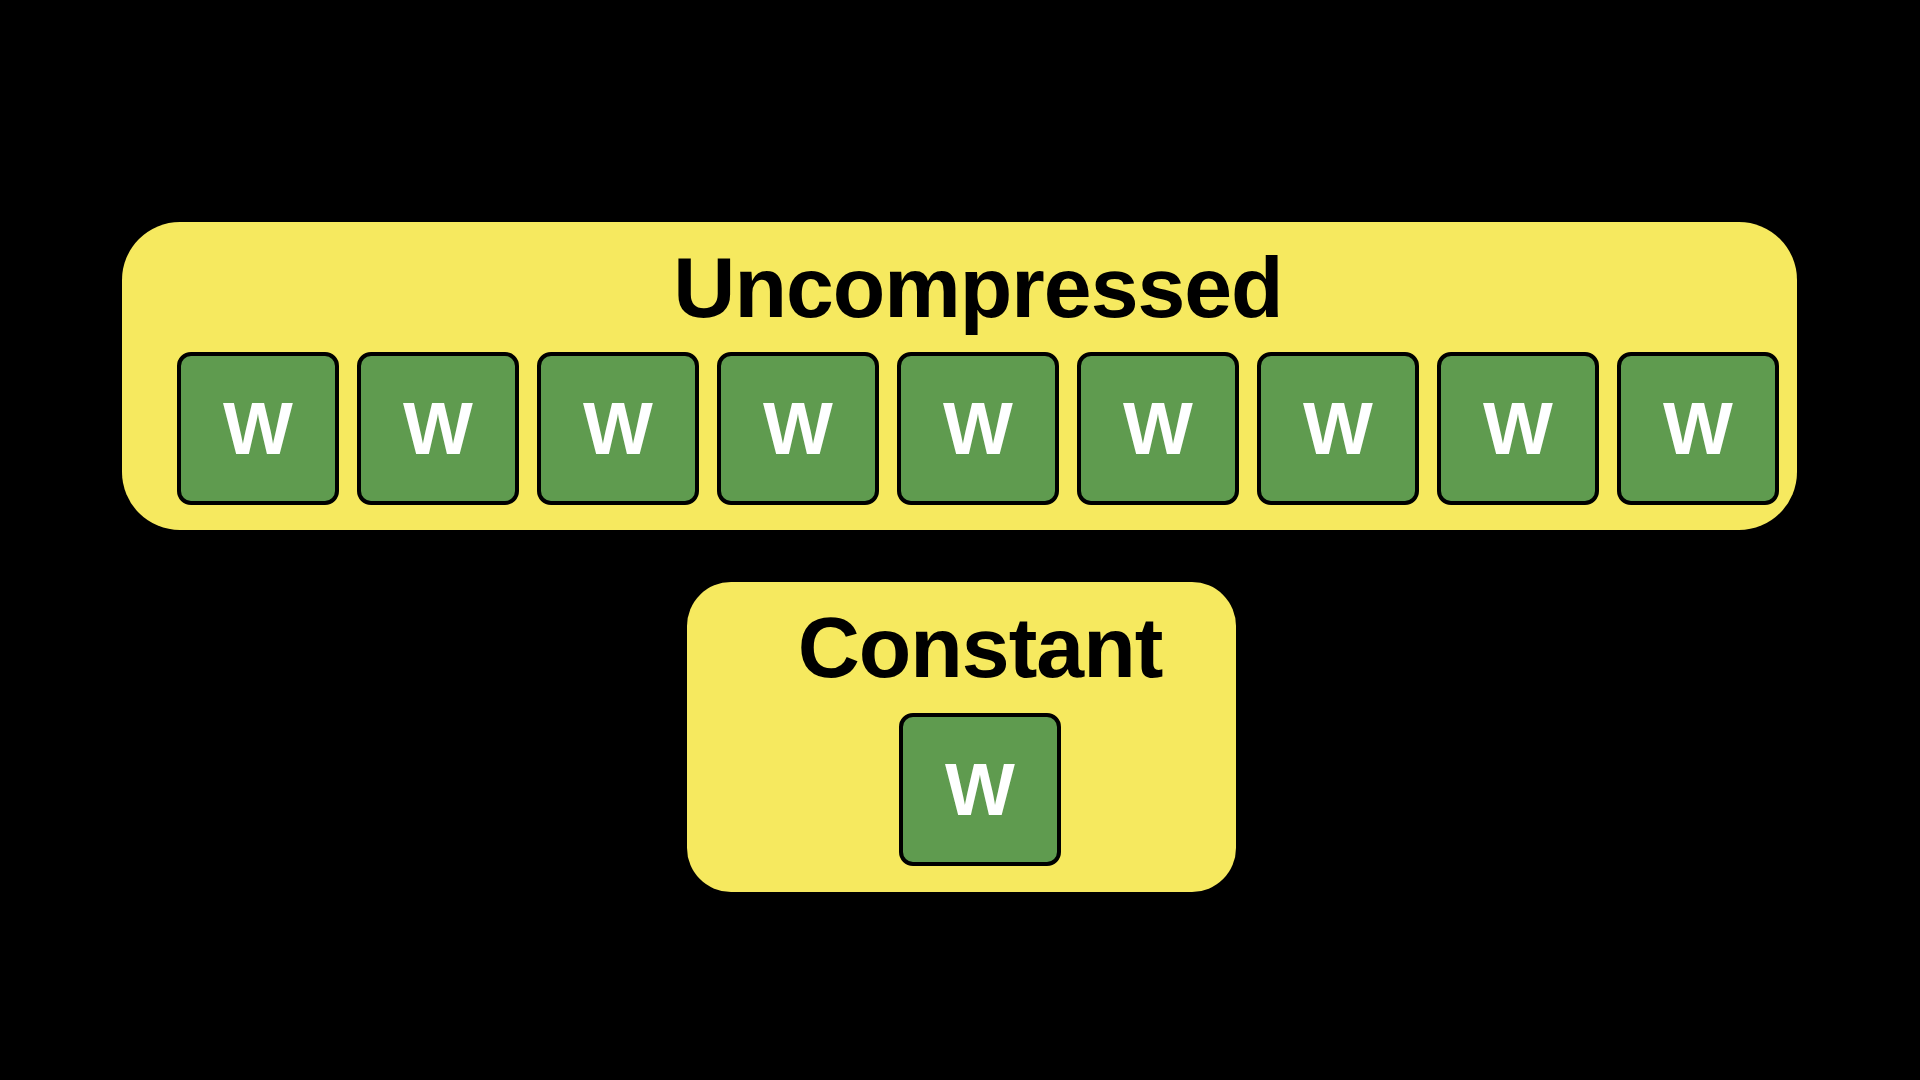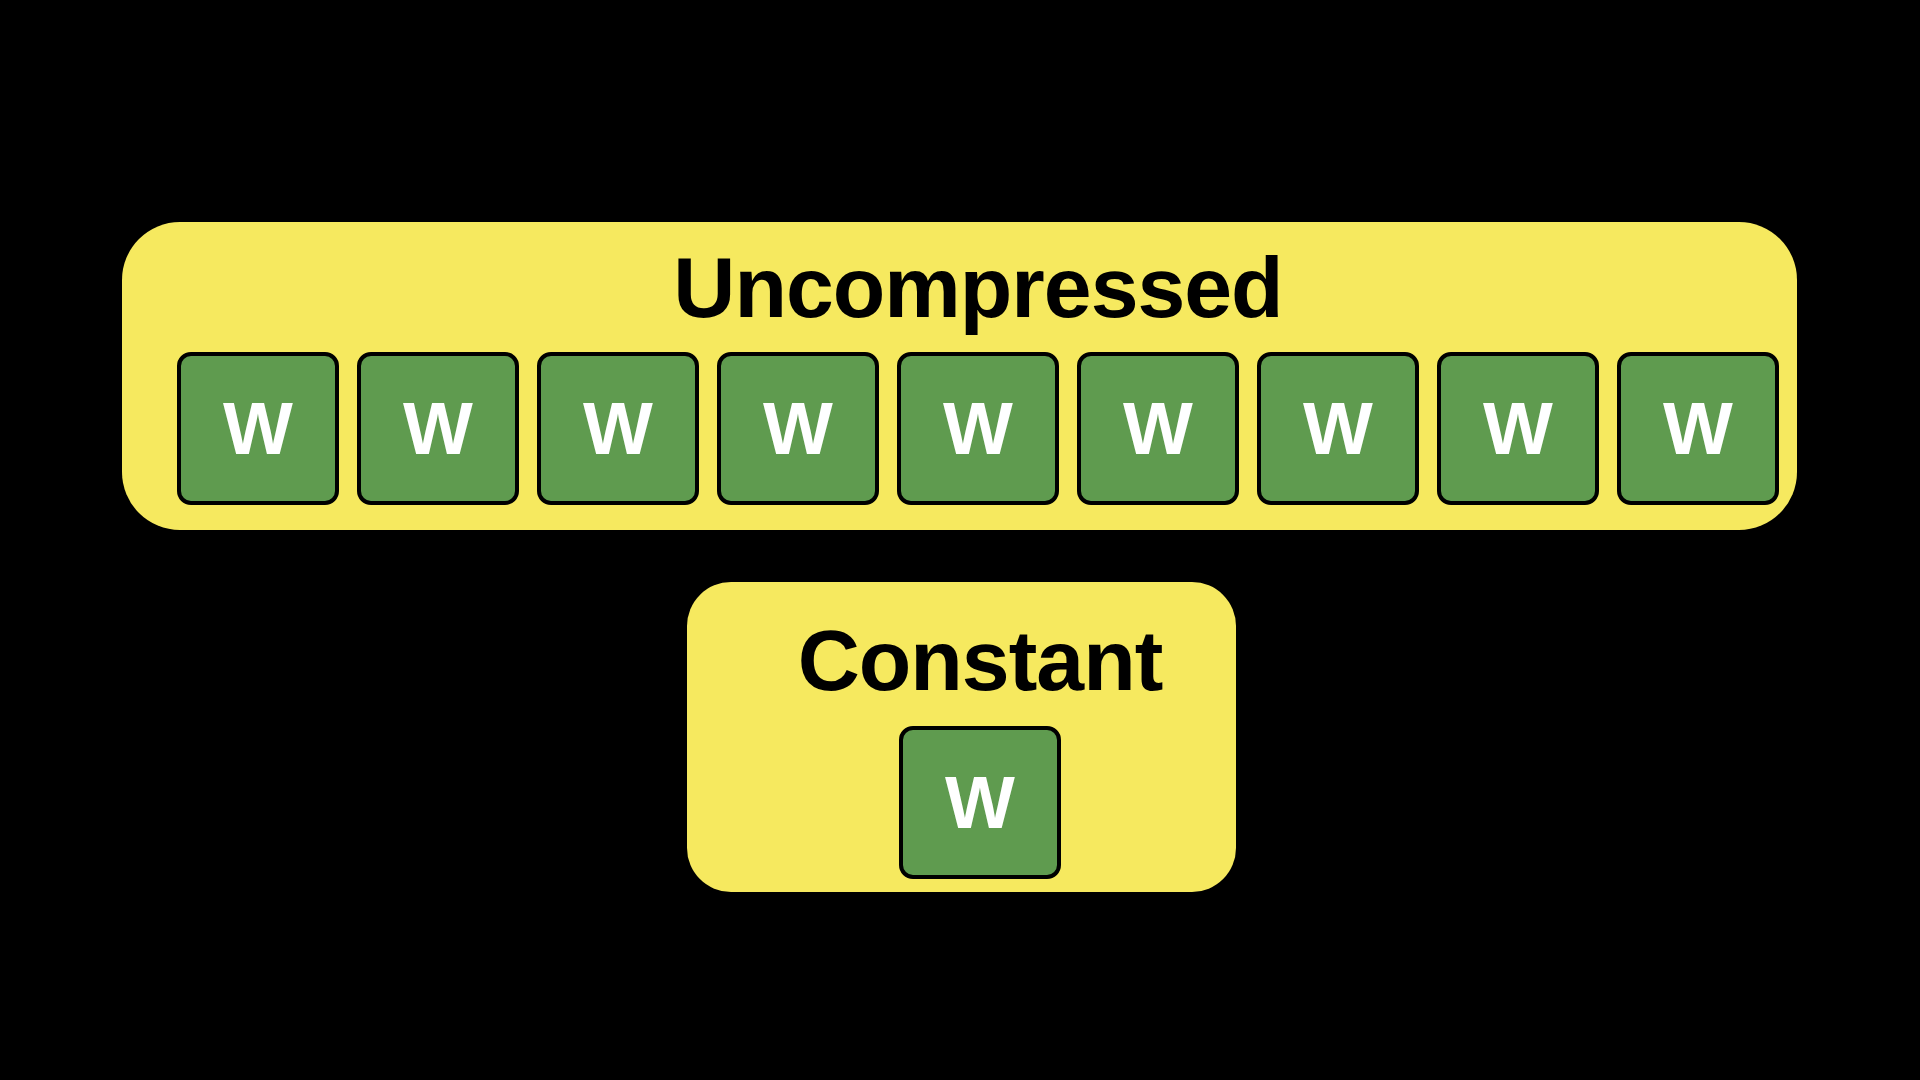--- a/index.html
+++ b/index.html
@@ -29,21 +29,20 @@
     width: 1675px;
     height: 308px;
     border-radius: 58px;
   }
   .panel-constant {
     left: 687px;
     top: 582px;
     width: 549px;
     height: 310px;
     border-radius: 44px;
-    justify-content: center;
   }
   .panel-title {
     height: 130px;
     display: flex;
     align-items: center;
     justify-content: center;
     font-size: 86px;
     font-weight: bold;
     letter-spacing: -1px;
     color: var(--title_text, #000);

